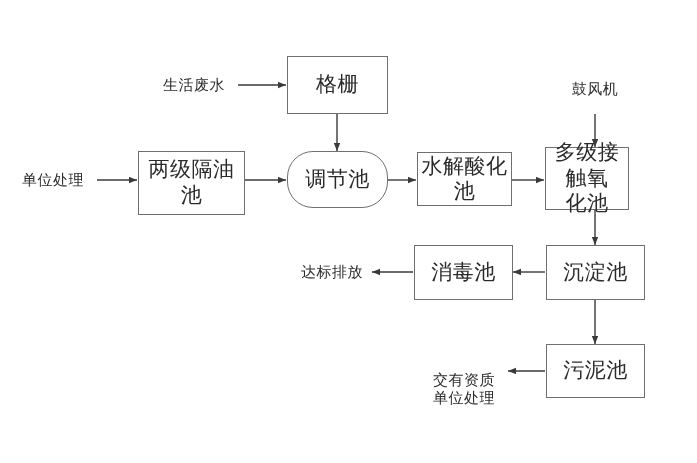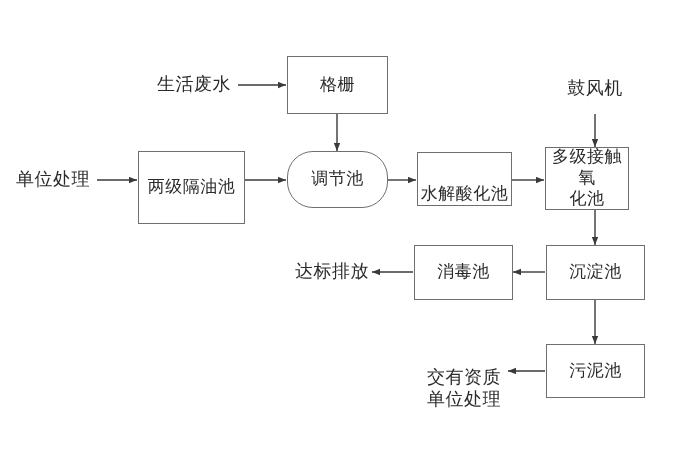--- a/index.html
+++ b/index.html
@@ -18,28 +18,28 @@
   .node {
     position: absolute;
     box-sizing: border-box;
     border: 1.3px solid #6f6f6f;
     background: #ffffff;
     display: flex;
     align-items: center;
     justify-content: center;
     text-align: center;
     color: #2b2b2b;
-    font-size: 17px;
+    font-size: 21px;
     line-height: 1.22;
     letter-spacing: 0.5px;
   }
   .label {
     position: absolute;
     color: #2b2b2b;
-    font-size: 18px;
+    font-size: 15px;
     line-height: 1.22;
     letter-spacing: 0.5px;
     text-align: center;
     white-space: pre-line;
     display: flex;
     align-items: center;
     justify-content: center;
   }
   svg.edges {
     position: absolute;
@@ -85,21 +85,21 @@
 
     <line x1="595" y1="300" x2="595" y2="344" marker-end="url(#arrow)"></line>
 
     <line x1="545" y1="371" x2="508" y2="371" marker-end="url(#arrow)"></line>
   </svg>
 
   <div class="node" style="left:287px; top:56px; width:101px; height:58px;">
     <span>格栅</span>
   </div>
 
-  <div class="node" style="left:138px; top:151px; width:107px; height:73px;">
+  <div class="node" style="left:138px; top:151px; width:107px; height:64px;">
     <span>两级隔油池</span>
   </div>
 
   <div class="node" style="left:287px; top:151px; width:101px; height:57px;border-radius:26px;">
     <span>调节池</span>
   </div>
 
   <div class="node" style="left:417px; top:152px; width:95px; height:54px;align-items:flex-end;">
     <span>水解酸化池</span>
   </div>

